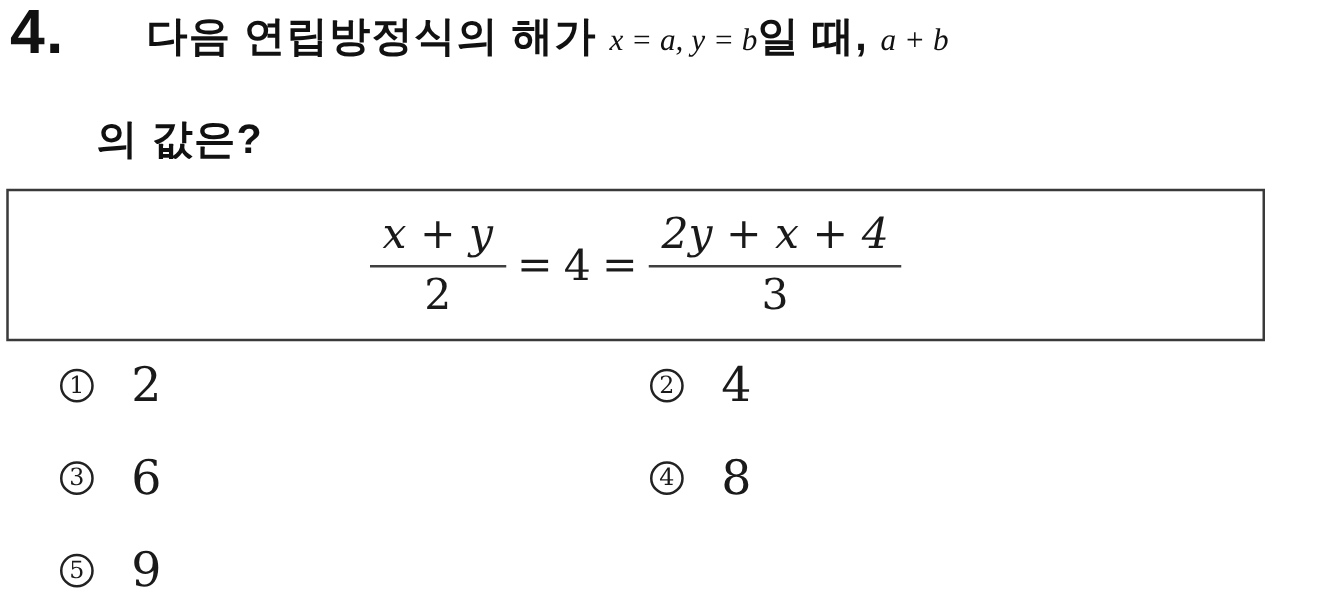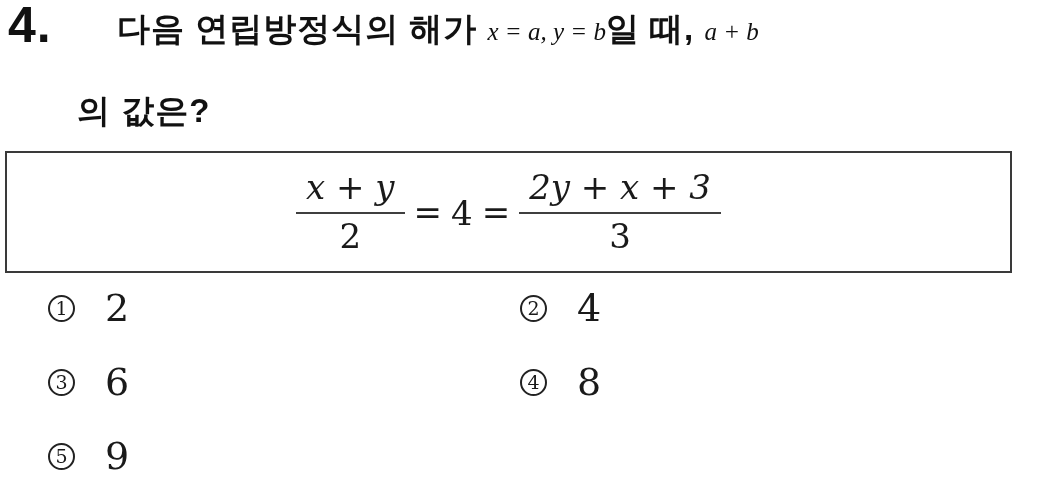--- a/index.html
+++ b/index.html
@@ -144,21 +144,21 @@
 
       <span class="eqsign">=</span>
 
       <span class="frac">
         <span class="den">4</span>
       </span>
 
       <span class="eqsign">=</span>
 
       <span class="frac">
-        <span class="num">2y + x + 3</span>
+        <span class="num">2y + x + 4</span>
         <span class="den">3</span>
       </span>
 
     </div>
   </div>
 
   <div class="options">
 
     <div class="option">
       <span class="marker">1</span>

